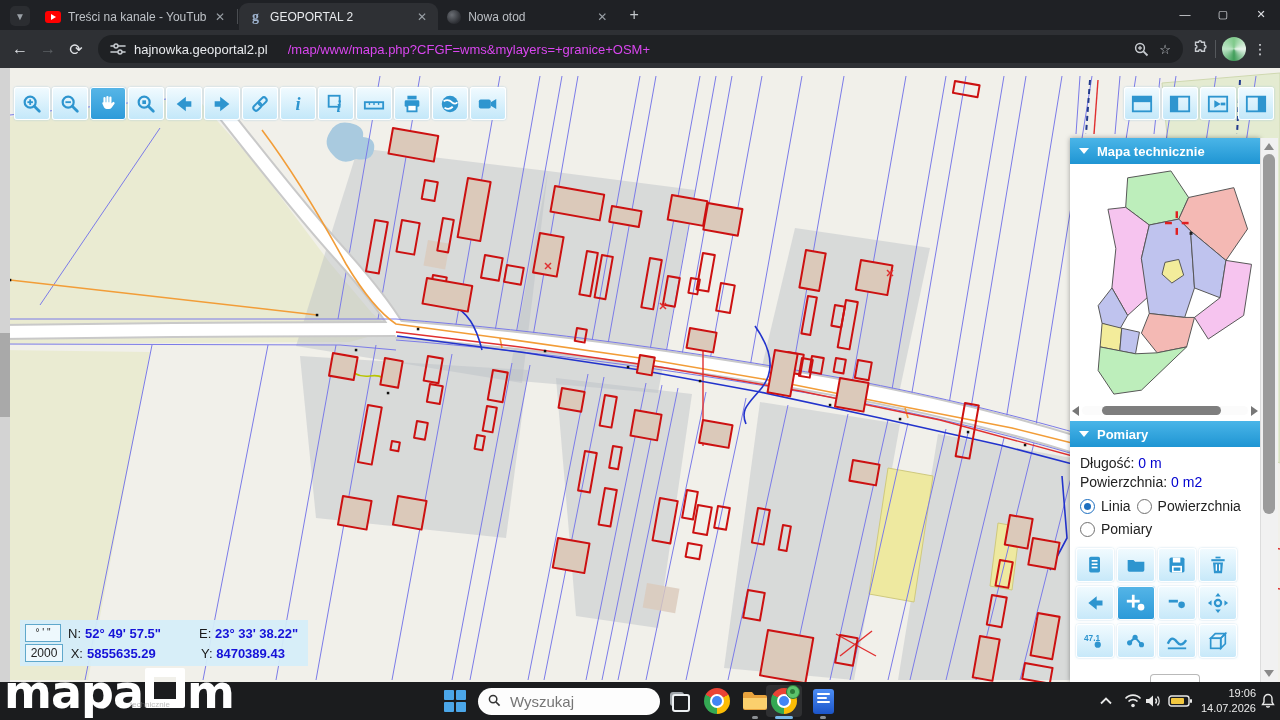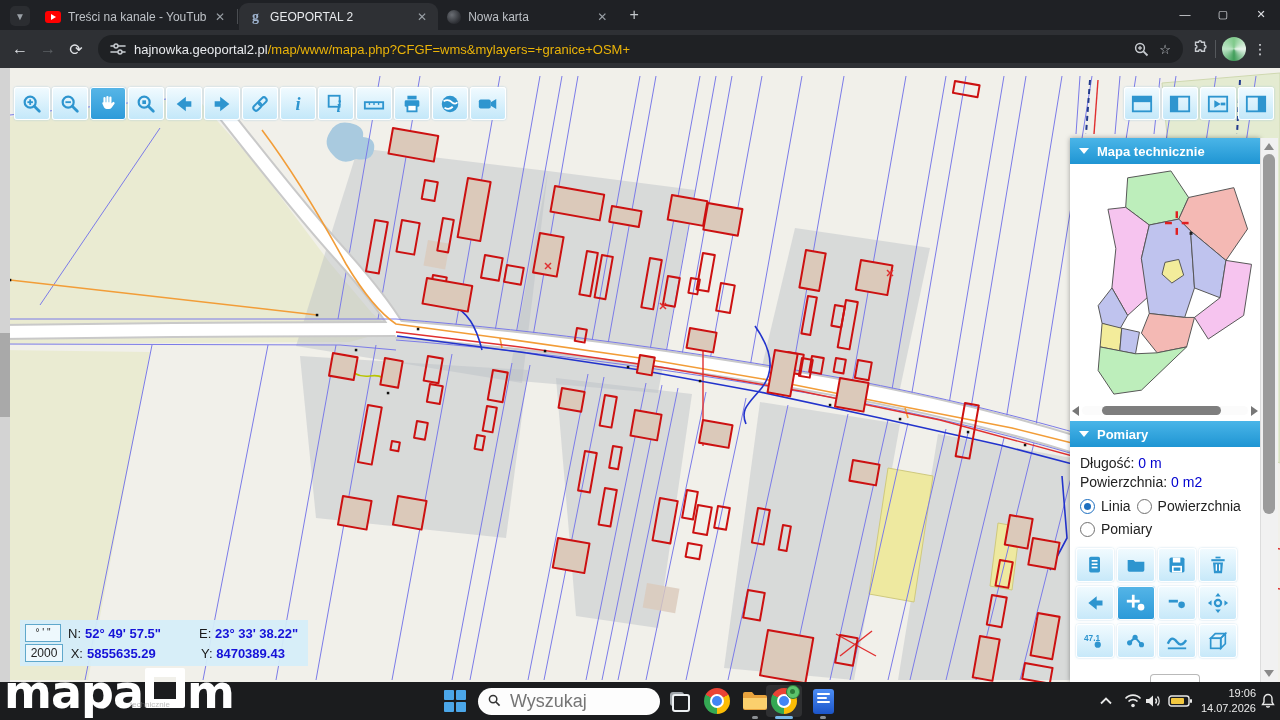--- a/index.html
+++ b/index.html
@@ -30,21 +30,21 @@
   #winctl span{width:38px;height:28px;display:flex;align-items:center;justify-content:center;
     color:#dfe1e5;font-size:11px;}
   #toolbar{position:absolute;left:0;top:30px;width:1280px;height:38px;background:#2e3034;
     display:flex;align-items:center;padding:0 6px;box-sizing:border-box;}
   .navic{width:28px;height:28px;display:flex;align-items:center;justify-content:center;
     font-size:16px;color:#dfe1e5;flex:none;}
   .navic.dim{color:#5c6064;}
   #omnibox{flex:1;height:28px;background:#1f2124;border-radius:14px;margin:0 8px;
     display:flex;align-items:center;padding:0 12px;font-size:13px;min-width:0;}
   #omnibox .host{color:#e8eaed;white-space:nowrap;}
-  #omnibox .path{color:#eab308;white-space:nowrap;overflow:hidden;flex:1;}
+  #omnibox .path{color:#d946ef;white-space:nowrap;overflow:hidden;flex:1;margin-left:20px;}
   .pillic{color:#c7cbd0;font-size:13px;margin-left:10px;flex:none;}
   .tbdiv{width:1px;height:18px;background:#55585c;margin:0 6px;}
   #avatar{width:24px;height:24px;border-radius:50%;flex:none;
     background:conic-gradient(#7ec98a,#e9f5ec,#3f9d58,#bfe6c8,#7ec98a);}
 
   
   #content{position:absolute;left:0;top:68px;width:1280px;height:614px;background:#f1f0ea;}
   #map-svg{position:absolute;left:0;top:0;}
   #left-strip{position:absolute;left:0;top:0;width:10px;height:614px;background:#d3d3d3;}
   #left-thumb{position:absolute;left:0;top:265px;width:10px;height:84px;background:#a9a9a9;}
@@ -114,21 +114,21 @@
   #wm-sub{position:absolute;left:130px;top:700px;font-size:8px;color:#888;opacity:.55;z-index:61;}
 
   
   #taskbar{position:absolute;left:0;top:682px;width:1280px;height:38px;background:#1b1c1e;z-index:50;}
   .tb{position:absolute;top:0;height:38px;display:flex;align-items:center;justify-content:center;}
   #start-icon{left:440px;width:30px;}
   .winlogo{width:22px;height:22px;display:grid;grid-template-columns:10px 10px;gap:2px;}
   .winlogo i{background:#4ba6e8;border-radius:1px;}
   #search-pill{left:478px;width:182px;}
   #search-pill input{width:182px;height:27px;border-radius:14px;border:none;background:#fdfdfd;
-    padding:0 10px 0 32px;font-size:18px;color:#0c4a6e;outline:none;box-sizing:border-box;}
+    padding:0 10px 0 32px;font-size:15px;color:#0c4a6e;outline:none;box-sizing:border-box;}
   #search-mag{position:absolute;left:10px;top:12px;width:13px;height:13px;z-index:2;}
   #taskview{left:664px;width:30px;}
   .tv-back{position:absolute;width:14px;height:14px;background:#9fa4a9;border-radius:3px;margin:-4px 0 0 -4px;}
   .tv-front{position:absolute;width:14px;height:14px;border:2px solid #eceff1;border-radius:3px;
     background:#1b1c1e;margin:4px 0 0 4px;}
   .chrome{width:26px;height:26px;border-radius:50%;position:relative;flex:none;
     background:conic-gradient(from 60deg,#fbbc05 0 120deg,#34a853 120deg 240deg,#ea4335 240deg 360deg);}
   .chrome:before{content:"";position:absolute;left:6px;top:6px;width:14px;height:14px;
     background:#fff;border-radius:50%;}
   .chrome:after{content:"";position:absolute;left:8px;top:8px;width:10px;height:10px;
@@ -171,21 +171,21 @@
       <span class="close">✕</span>
     </div>
     <div class="tabdiv"></div>
     <div class="tab active">
       <span class="fav-geo">g</span>
       <span class="title" style="width:138px">GEOPORTAL 2</span>
       <span class="close">✕</span>
     </div>
     <div class="tab">
       <span class="fav-new"></span>
-      <span class="title" style="width:120px">Nowa karta</span>
+      <span class="title" style="width:120px">Nowa otod</span>
       <span class="close">✕</span>
     </div>
     <div class="newtab-btn">+</div>
     <div id="winctl">
       <span>—</span>
       <span>▢</span>
       <span>✕</span>
     </div>
   </div>
 

